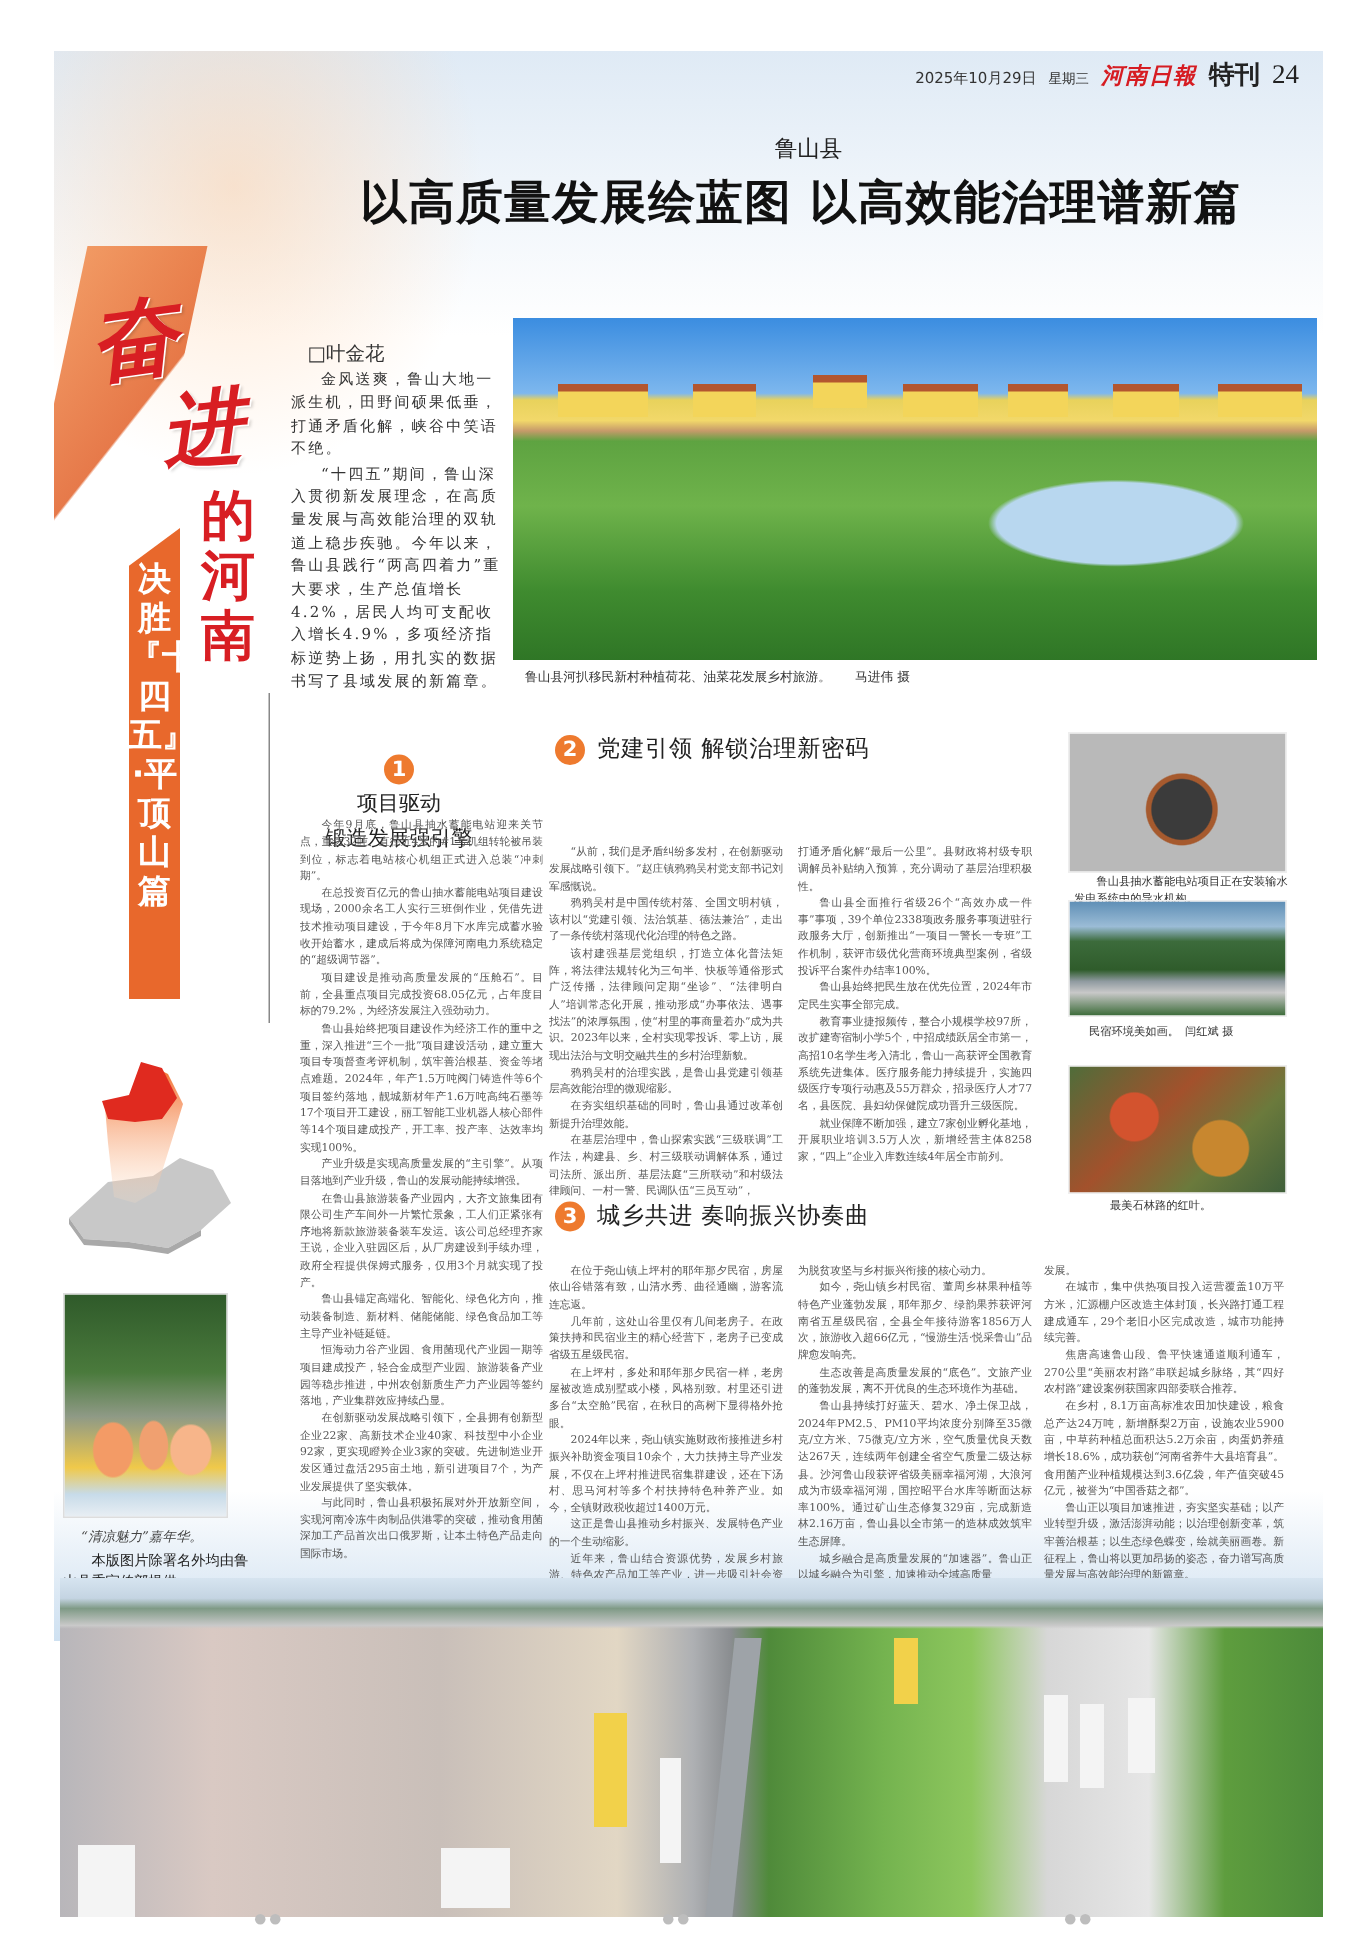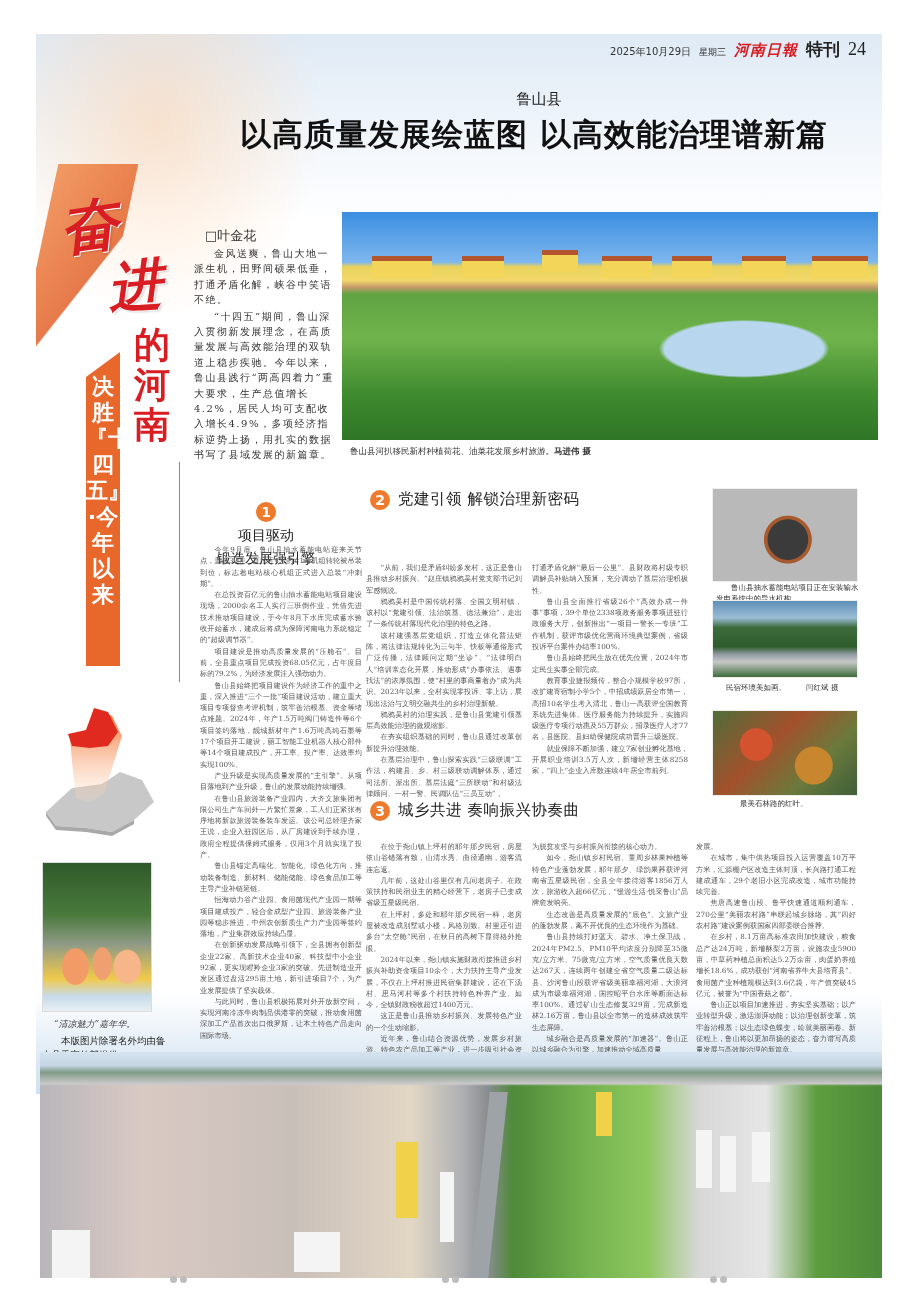--- a/index.html
+++ b/index.html
@@ -59,21 +59,21 @@
     letter-spacing: 1.5px; }
   .lead p { text-indent: 2em; margin-bottom: 1px; }
 
   
   .main-photo { position: absolute; left: 306px; top: 178px; width: 536px; height: 228px;
     background:
       radial-gradient(ellipse at 75% 60%, #b8d7ef 0 14%, transparent 15%),
       linear-gradient(180deg, #3b8de0 0%, #7db7ee 22%, #e8d25c 24%, #f2d86a 30%, #c69a6a 33%, #5ea341 36%, #6fb34b 55%, #3f8b2f 80%, #2f7626 100%); }
   .mp-house { position: absolute; top: 44px; height: 22px; background: #f3d55a; border-top: 5px solid #b3562f; }
   .main-caption { position: absolute; left: 314px; top: 412px; font-size: 8.5px; color: #333; }
-  .main-caption b { font-family: "DejaVu Sans", sans-serif; font-weight: bold; margin-left: 0; }
+  .main-caption b { font-family: "DejaVu Sans", sans-serif; font-weight: normal; margin-left: 16px; }
 
   
   .num-badge { display: inline-block; width: 20px; height: 20px; border-radius: 50%; background: #ee7a2e; color: #fff;
     font-family: "DejaVu Sans", sans-serif; font-weight: bold; font-size: 14px; text-align: center; line-height: 20px; }
   .sec1-head { position: absolute; left: 164px; top: 468px; width: 132px; text-align: center; }
   .sec1-title { font-family: "DejaVu Sans", sans-serif; font-size: 14px; color: #222; line-height: 19px; margin-top: 4px; }
   .sec-head { position: absolute; display: flex; align-items: center; gap: 8px; }
   .sec-title { font-family: "DejaVu Sans", sans-serif; font-size: 15.5px; color: #222; letter-spacing: 0.5px; }
   .sec2-head { left: 334px; top: 455px; }
   .sec3-head { left: 334px; top: 766px; }
@@ -93,21 +93,21 @@
       radial-gradient(circle at 52% 55%, #3b3b3b 0 22%, #a65a2e 23% 26%, #b9b9b9 27% 100%); }
   .rp2 { top: 566px; height: 78px; background:
       linear-gradient(180deg, #5f8fb6 0%, #9bbcd6 22%, #3c6b3b 35%, #2f5c2b 60%, #8f9aa0 70%, #c8c8c8 80%, #3d6c3a 100%); }
   .rp3 { top: 676px; height: 86px; background:
       radial-gradient(circle at 30% 40%, #d3532e 0 14%, transparent 15%),
       radial-gradient(circle at 70% 65%, #c8872f 0 16%, transparent 17%),
       linear-gradient(135deg, #4f6d3a 0%, #a3512c 40%, #6b7a3c 70%, #3f5f3a 100%); }
   .rp-cap { position: absolute; font-size: 7.5px; color: #333; line-height: 11px; }
   .rp-cap1 { left: 680px; top: 548px; width: 146px; text-indent: 2em; }
   .rp-cap2 { left: 690px; top: 648px; }
-  .rp-cap2 b { font-family: "DejaVu Sans", sans-serif; font-weight: normal; margin-left: 20px; }
+  .rp-cap2 b { font-family: "DejaVu Sans", sans-serif; font-weight: normal; margin-left: 4px; }
   .rp-cap3 { left: 704px; top: 764px; }
 
   
   .panorama { position: absolute; left: 4px; top: 1018px; width: 844px; height: 226px;
     background:
       linear-gradient(180deg, #d6e4f0 0%, #c4d4e2 6%, #7f9a86 9%, #c9c9c9 14%, rgba(0,0,0,0) 15%),
       linear-gradient(90deg, #b8b6ba 0%, #d9c9c3 12%, #c9bfb9 30%, #e2d7c4 44%, #aeb0b3 50%, #8a8d90 53%, #4f8a3a 56%, #74b34f 65%, #8ec75e 72%, #d7d7d7 78%, #e6e6e6 86%, #5e9d3e 92%, #4c8a3a 100%); }
   .pano-road { position: absolute; left: 440px; top: 40px; width: 18px; height: 186px; background: #9ea3a8; transform: skewX(-6deg); }
   .pano-tower { position: absolute; background: #f2d14a; }
   .pano-white { position: absolute; background: #f4f4f4; }
@@ -132,21 +132,21 @@
   </div>
 
   <div class="subtitle">鲁山县</div>
   <div class="headline">以高质量发展绘蓝图  以高效能治理谱新篇</div>
 
   <div class="orange-stripe"></div>
   <div class="brand-big brand-fen">奋</div>
   <div class="brand-big brand-jin">进</div>
   <div class="brand-dehenan">的河南</div>
   <div class="vbanner"></div>
-  <div class="vbanner-text">决胜『十四五』·今年以来</div>
+  <div class="vbanner-text">决胜『十四五』·平顶山篇</div>
   <div class="vline"></div>
 
   <div class="map-wrap">
     <svg width="120" height="140" viewBox="0 0 120 140">
       <defs>
         <linearGradient id="beam" x1="0" y1="0" x2="0" y2="1">
           <stop offset="0" stop-color="#f26b2a"></stop>
           <stop offset="1" stop-color="#fde2c8" stop-opacity="0.2"></stop>
         </linearGradient>
       </defs>
@@ -196,21 +196,21 @@
     <p>恒海动力谷产业园、食用菌现代产业园一期等项目建成投产，轻合金成型产业园、旅游装备产业园等稳步推进，中州农创新质生产力产业园等签约落地，产业集群效应持续凸显。</p>
     <p>在创新驱动发展战略引领下，全县拥有创新型企业22家、高新技术企业40家、科技型中小企业92家，更实现瞪羚企业3家的突破。先进制造业开发区通过盘活295亩土地，新引进项目7个，为产业发展提供了坚实载体。</p>
     <p>与此同时，鲁山县积极拓展对外开放新空间，实现河南冷冻牛肉制品供港零的突破，推动食用菌深加工产品首次出口俄罗斯，让本土特色产品走向国际市场。</p>
   </div>
 
   <div class="sec-head sec2-head">
     <span class="num-badge">2</span>
     <span class="sec-title">党建引领 解锁治理新密码</span>
   </div>
   <div class="col c2a">
-    <p>“从前，我们是矛盾纠纷多发村，这正是鲁山县推动乡村振兴。”赵庄镇鸦鸦吴村党支部书记刘军感慨说。</p>
+    <p>“从前，我们是矛盾纠纷多发村，在创新驱动发展战略引领下。”赵庄镇鸦鸦吴村党支部书记刘军感慨说。</p>
     <p>鸦鸦吴村是中国传统村落、全国文明村镇，该村以“党建引领、法治筑基、德法兼治”，走出了一条传统村落现代化治理的特色之路。</p>
     <p>该村建强基层党组织，打造立体化普法矩阵，将法律法规转化为三句半、快板等通俗形式广泛传播，法律顾问定期“坐诊”、“法律明白人”培训常态化开展，推动形成“办事依法、遇事找法”的浓厚氛围，使“村里的事商量着办”成为共识。2023年以来，全村实现零投诉、零上访，展现出法治与文明交融共生的乡村治理新貌。</p>
     <p>鸦鸦吴村的治理实践，是鲁山县党建引领基层高效能治理的微观缩影。</p>
     <p>在夯实组织基础的同时，鲁山县通过改革创新提升治理效能。</p>
     <p>在基层治理中，鲁山探索实践“三级联调”工作法，构建县、乡、村三级联动调解体系，通过司法所、派出所、基层法庭“三所联动”和村级法律顾问、一村一警、民调队伍“三员互动”，</p>
   </div>
   <div class="col c2b">
     <p style="text-indent:0">打通矛盾化解“最后一公里”。县财政将村级专职调解员补贴纳入预算，充分调动了基层治理积极性。</p>
     <p>鲁山县全面推行省级26个“高效办成一件事”事项，39个单位2338项政务服务事项进驻行政服务大厅，创新推出“一项目一警长一专班”工作机制，获评市级优化营商环境典型案例，省级投诉平台案件办结率100%。</p>
     <p>鲁山县始终把民生放在优先位置，2024年市定民生实事全部完成。</p>

